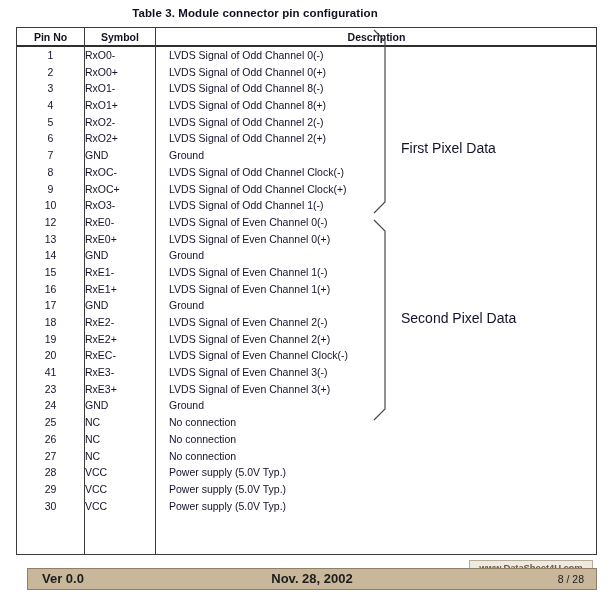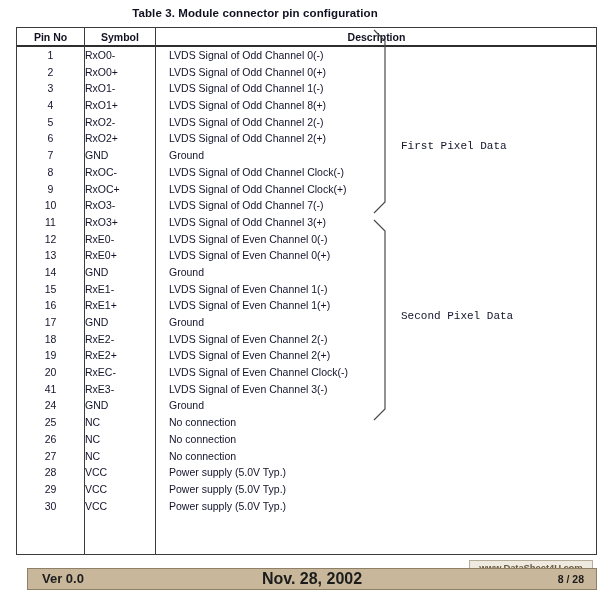--- a/index.html
+++ b/index.html
@@ -125,24 +125,23 @@
 
   
   .brace {
     position: absolute;
     pointer-events: none;
   }
   .brace svg { display: block; }
 
   .group-label {
     position: absolute;
-    font-size: 11px;
+    font-size: 14px;
     color: #13132b;
     white-space: nowrap;
-    font-family: Liberation Mono, monospace;
   }
 
   
   .footer-bar {
     position: absolute;
     left: 27px;
     top: 568px;
     width: 570px;
     height: 22px;
     background: #c8b79a;
@@ -158,31 +157,31 @@
     font-weight: bold;
     color: #1c1c1c;
   }
   .footer-bar .f-center {
     position: absolute;
     left: 0;
     top: 0;
     width: 100%;
     text-align: center;
     line-height: 20px;
-    font-size: 16px;
+    font-size: 13px;
     font-weight: bold;
     color: #1c1c1c;
   }
   .footer-bar .f-right {
     position: absolute;
     right: 12px;
     top: 0;
     line-height: 20px;
     font-size: 10.5px;
-    font-weight: bold;
+    font-weight: normal;
     color: #1c1c1c;
   }
 
   .watermark {
     position: absolute;
     left: 469px;
     top: 560px;
     width: 124px;
     height: 15px;
     background: #efeae0;
@@ -221,21 +220,21 @@
         <div class="desc">LVDS Signal of Odd Channel 0(-)</div>
       </div>
       <div class="row">
         <div class="pin">2</div>
         <div class="sym">RxO0+</div>
         <div class="desc">LVDS Signal of Odd Channel 0(+)</div>
       </div>
       <div class="row">
         <div class="pin">3</div>
         <div class="sym">RxO1-</div>
-        <div class="desc">LVDS Signal of Odd Channel 1(-)</div>
+        <div class="desc">LVDS Signal of Odd Channel 8(-)</div>
       </div>
       <div class="row">
         <div class="pin">4</div>
         <div class="sym">RxO1+</div>
         <div class="desc">LVDS Signal of Odd Channel 8(+)</div>
       </div>
       <div class="row">
         <div class="pin">5</div>
         <div class="sym">RxO2-</div>
         <div class="desc">LVDS Signal of Odd Channel 2(-)</div>
@@ -256,26 +255,21 @@
         <div class="desc">LVDS Signal of Odd Channel Clock(-)</div>
       </div>
       <div class="row">
         <div class="pin">9</div>
         <div class="sym">RxOC+</div>
         <div class="desc">LVDS Signal of Odd Channel Clock(+)</div>
       </div>
       <div class="row">
         <div class="pin">10</div>
         <div class="sym">RxO3-</div>
-        <div class="desc">LVDS Signal of Odd Channel 7(-)</div>
-      </div>
-      <div class="row">
-        <div class="pin">11</div>
-        <div class="sym">RxO3+</div>
-        <div class="desc">LVDS Signal of Odd Channel 3(+)</div>
+        <div class="desc">LVDS Signal of Odd Channel 1(-)</div>
       </div>
       <div class="row">
         <div class="pin">12</div>
         <div class="sym">RxE0-</div>
         <div class="desc">LVDS Signal of Even Channel 0(-)</div>
       </div>
       <div class="row">
         <div class="pin">13</div>
         <div class="sym">RxE0+</div>
         <div class="desc">LVDS Signal of Even Channel 0(+)</div>
@@ -312,20 +306,25 @@
       </div>
       <div class="row">
         <div class="pin">20</div>
         <div class="sym">RxEC-</div>
         <div class="desc">LVDS Signal of Even Channel Clock(-)</div>
       </div>
       <div class="row">
         <div class="pin">41</div>
         <div class="sym">RxE3-</div>
         <div class="desc">LVDS Signal of Even Channel 3(-)</div>
+      </div>
+      <div class="row">
+        <div class="pin">23</div>
+        <div class="sym">RxE3+</div>
+        <div class="desc">LVDS Signal of Even Channel 3(+)</div>
       </div>
       <div class="row">
         <div class="pin">24</div>
         <div class="sym">GND</div>
         <div class="desc">Ground</div>
       </div>
       <div class="row">
         <div class="pin">25</div>
         <div class="sym">NC</div>
         <div class="desc">No connection</div>

